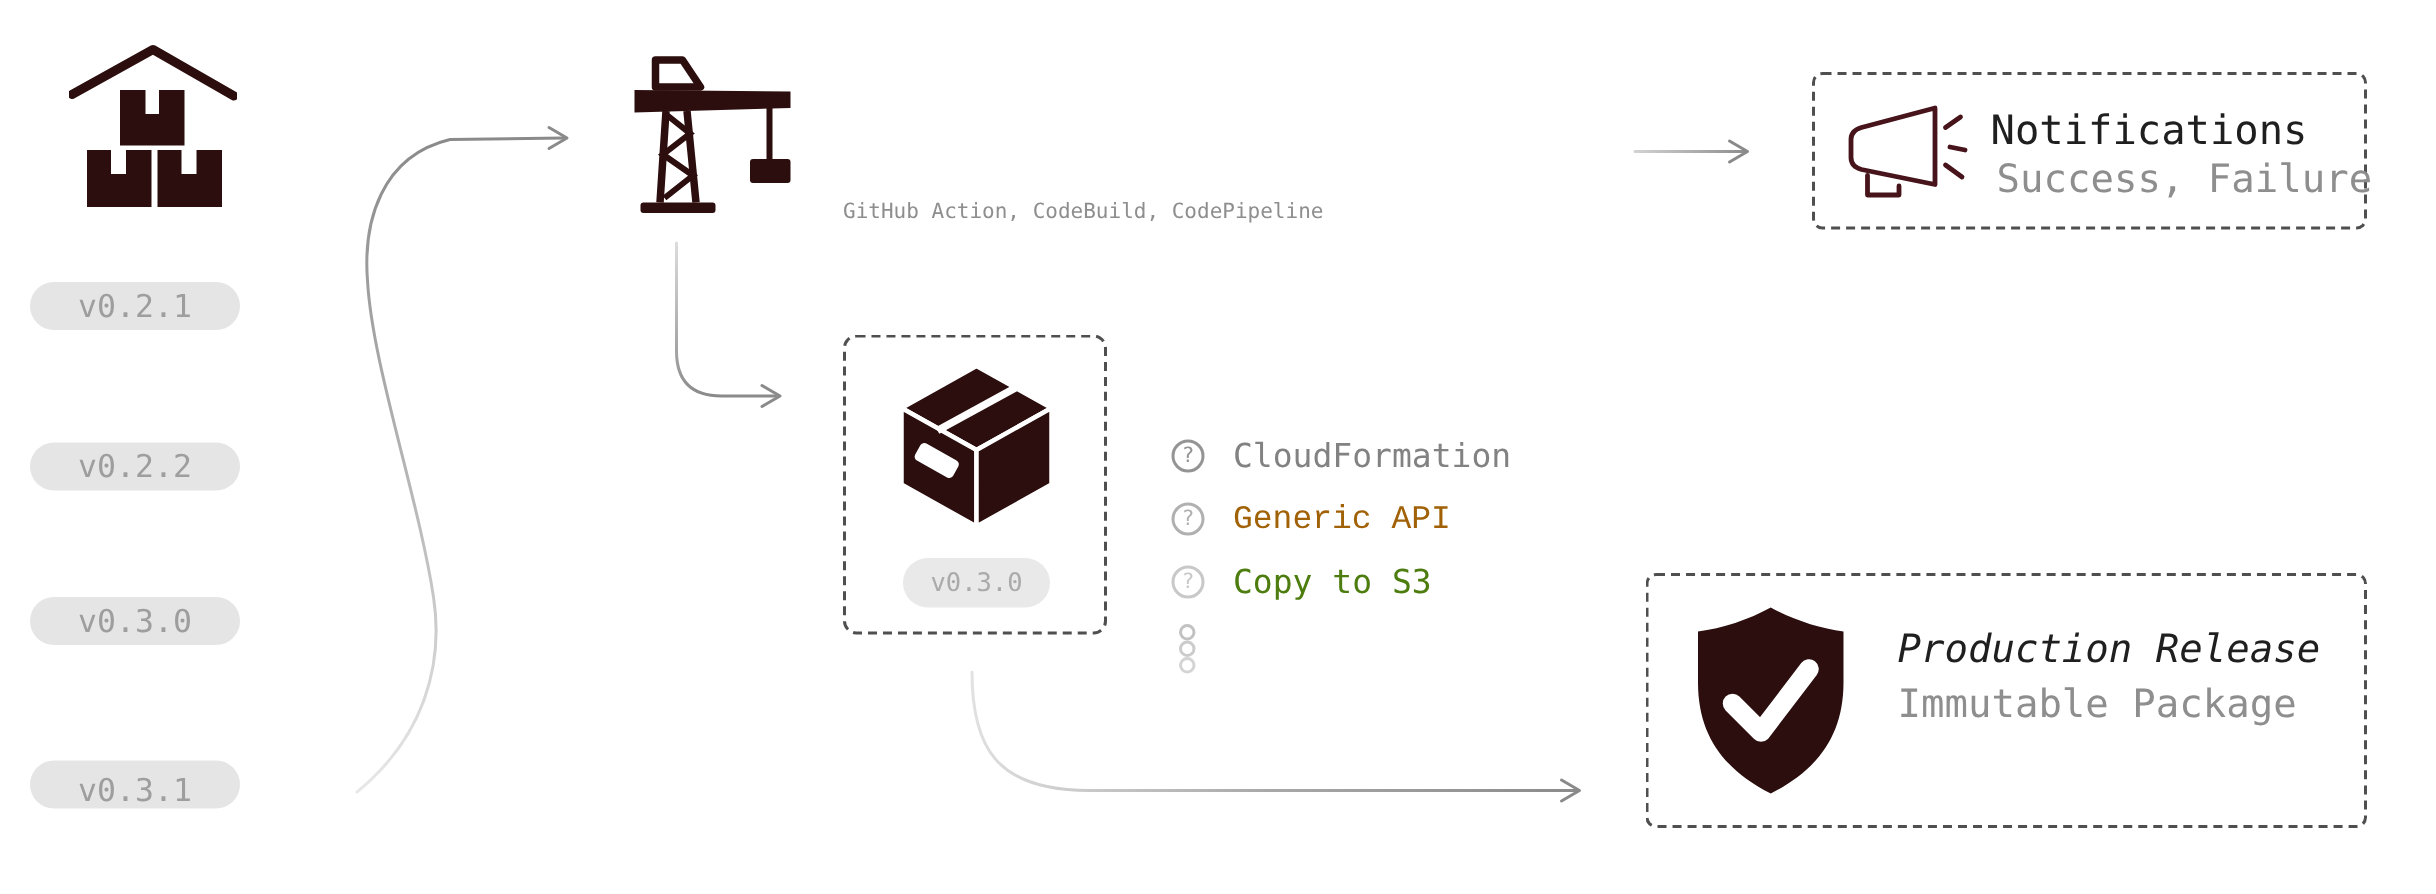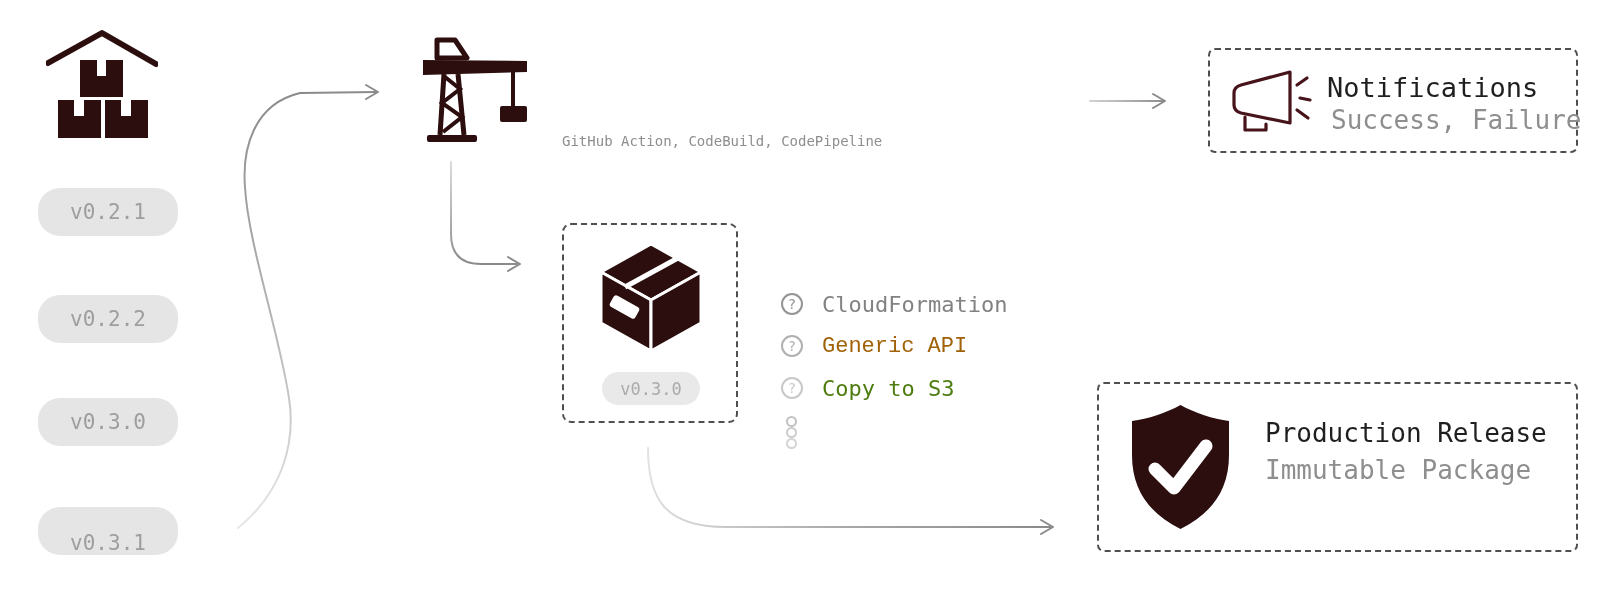--- a/index.html
+++ b/index.html
@@ -9,21 +9,21 @@
     overflow:hidden;
   }
   .abs{position:absolute;}
   .title{color:#1f1f1f;font-size:26px;line-height:30px;white-space:nowrap;}
   .sub{color:#8e8e8e;font-size:26px;line-height:26px;white-space:nowrap;}
   .dashedbox{
     position:absolute;border:2px dashed #4f4f4f;border-radius:7px;
     box-sizing:border-box;background:#ffffff;
   }
   .vpill{
-    position:absolute;left:38px;width:140px;height:48px;border-radius:22px;
+    position:absolute;left:20px;width:140px;height:32px;border-radius:22px;
     background:#e5e5e5;color:#9e9e9e;font-size:21px;
     display:flex;align-items:center;justify-content:center;
   }
   .minipill{
     position:absolute;left:602px;top:372px;width:98px;height:33px;border-radius:17px;
     background:#e9e9e9;color:#aaaaaa;font-size:17px;
     display:flex;align-items:center;justify-content:center;
   }
   .qrow{position:absolute;left:781px;height:26px;display:flex;align-items:center;gap:19px;font-size:22px;white-space:nowrap;}
   .qcircle{
@@ -160,16 +160,16 @@
   </div>
   <span class="dot d1"></span>
   <span class="dot d2"></span>
   <span class="dot d3"></span>
 
   <div class="dashedbox" style="left:1097px;top:382px;width:481px;height:170px;"></div>
   <svg class="abs" style="left:1129px;top:402px;" width="103" height="130" viewBox="0 0 103 130">
     <path d="M51.5,3 C 66,11 84,17 100,19 L100,53 C 100,90 81,112 51.5,127 C 22,112 3,90 3,53 L3,19 C 19,17 37,11 51.5,3 Z" fill="#2b0e0d"></path>
     <polyline points="26,67 45,86 77,44" fill="none" stroke="#ffffff" stroke-width="13" stroke-linecap="round" stroke-linejoin="round"></polyline>
   </svg>
-  <div class="abs title" style="left:1265px;top:418px;">Production Release</div>
+  <div class="abs title" style="left:1265px;top:418px;font-style:italic;">Production Release</div>
   <div class="abs sub" style="left:1265px;top:457px;">Immutable Package</div>
 
 </div>
 
 </body></html>

